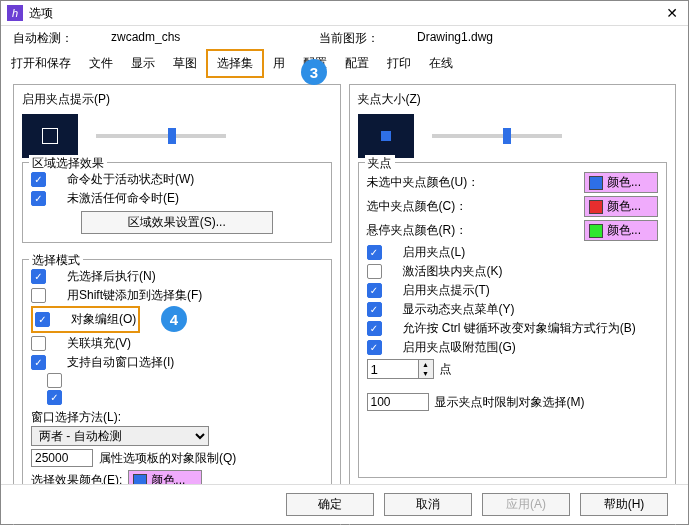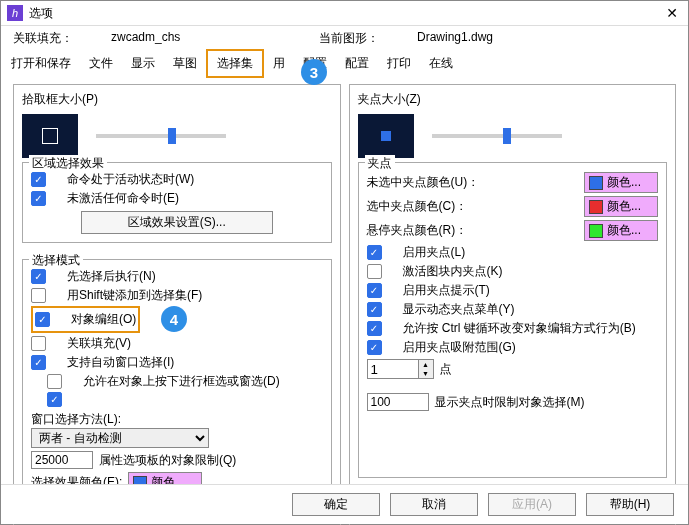--- a/index.html
+++ b/index.html
@@ -37,36 +37,36 @@
 .colorbtn{border:1px solid #888;background:#f0abfc;padding:1px 4px;cursor:pointer;display:inline-flex;align-items:center;gap:4px;width:64px}
 .colorbtn .sw{width:12px;height:12px;border:1px solid #444}
 .row{display:flex;align-items:center;margin:3px 0;gap:6px}
 .row .lab{flex:1}
 .indent{margin-left:16px}
 select,input[type=text]{border:1px solid #888;font-family:inherit;font-size:12px;padding:1px 3px}
 .numspin{display:inline-flex;align-items:center;border:1px solid #888}
 .numspin input{border:none;width:44px;padding:1px 3px}
 .numspin .sp{display:flex;flex-direction:column}
 .numspin .sp span{width:14px;height:9px;border-left:1px solid #888;font-size:7px;text-align:center;line-height:9px;cursor:pointer;background:#eee}
-.footer{position:absolute;bottom:0;left:0;right:0;padding:8px 14px;display:flex;justify-content:flex-end;gap:10px;border-top:1px solid #ddd;background:#fff}
+.footer{position:absolute;bottom:0;left:0;right:0;padding:8px 20px;display:flex;justify-content:flex-end;gap:10px;border-top:1px solid #ddd;background:#fff}
 .footer .btn{min-width:66px;justify-content:center}
 .footer .btn.disabled{color:#aaa}
 </style>
 </head>
 <body>
 
 <div class="window">
   <div class="titlebar">
     <div class="icon">h</div>
     <div class="ttl">选项</div>
     <div class="close">✕</div>
   </div>
 
   <div class="cfgrow">
-    <div class="lab">关联填充：</div>
+    <div class="lab">自动检测：</div>
     <div class="val">zwcadm_chs</div>
     <div class="lab">当前图形：</div>
     <div class="val">Drawing1.dwg</div>
   </div>
 
   <div class="tabs">
     <div class="tab">打开和保存</div>
     <div class="tab">文件</div>
     <div class="tab">显示</div>
     <div class="tab">草图</div>
@@ -77,21 +77,21 @@
     <div class="tab">打印</div>
     <div class="tab">在线</div>
   </div>
 
   <div class="badge badge3">3</div>
   <div class="badge badge4">4</div>
 
   <div class="body">
 
     <div class="col">
-      <div>拾取框大小(P)</div>
+      <div>启用夹点提示(P)</div>
       <div class="sizebox">
         <div class="swatch">
             <div class="sw-pick"></div>
           </div>
         <div class="slider">
             <div class="thumb" style="left:55%"></div>
           </div>
       </div>
 
       <div class="group">
@@ -126,21 +126,20 @@
         <div class="chk">
             <span class="box"></span>
             <span>关联填充(V)</span>
           </div>
         <div class="chk on">
             <span class="box"></span>
             <span>支持自动窗口选择(I)</span>
           </div>
         <div class="chk indent">
             <span class="box"></span>
-            <span>允许在对象上按下进行框选或窗选(D)</span>
           </div>
         <div class="chk on indent">
             <span class="box"></span>
           </div>
 
         <div style="margin-top:4px">窗口选择方法(L):</div>
         <select style="width:178px">
           <option>两者 - 自动检测</option>
         </select>
 

